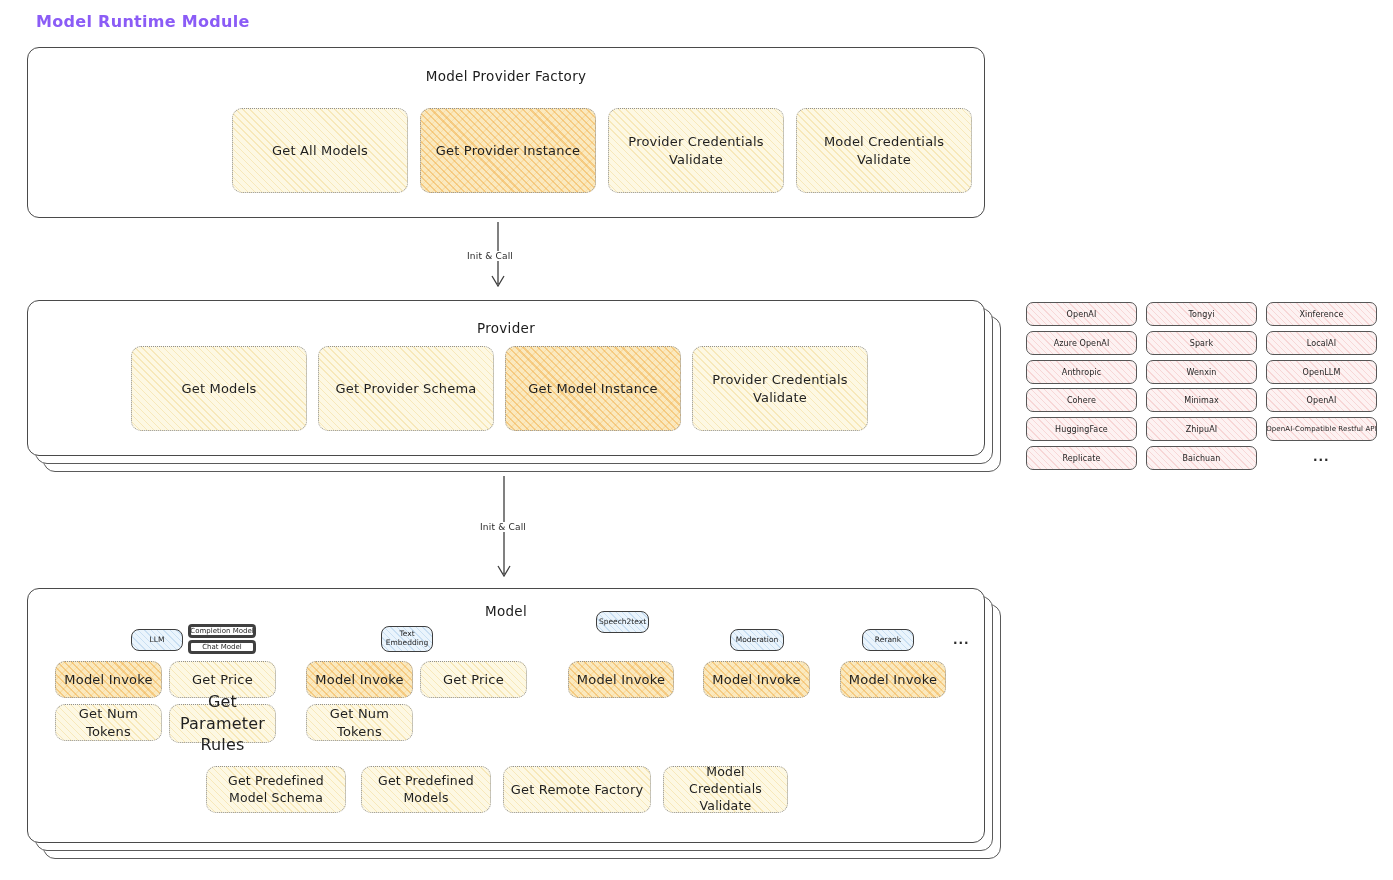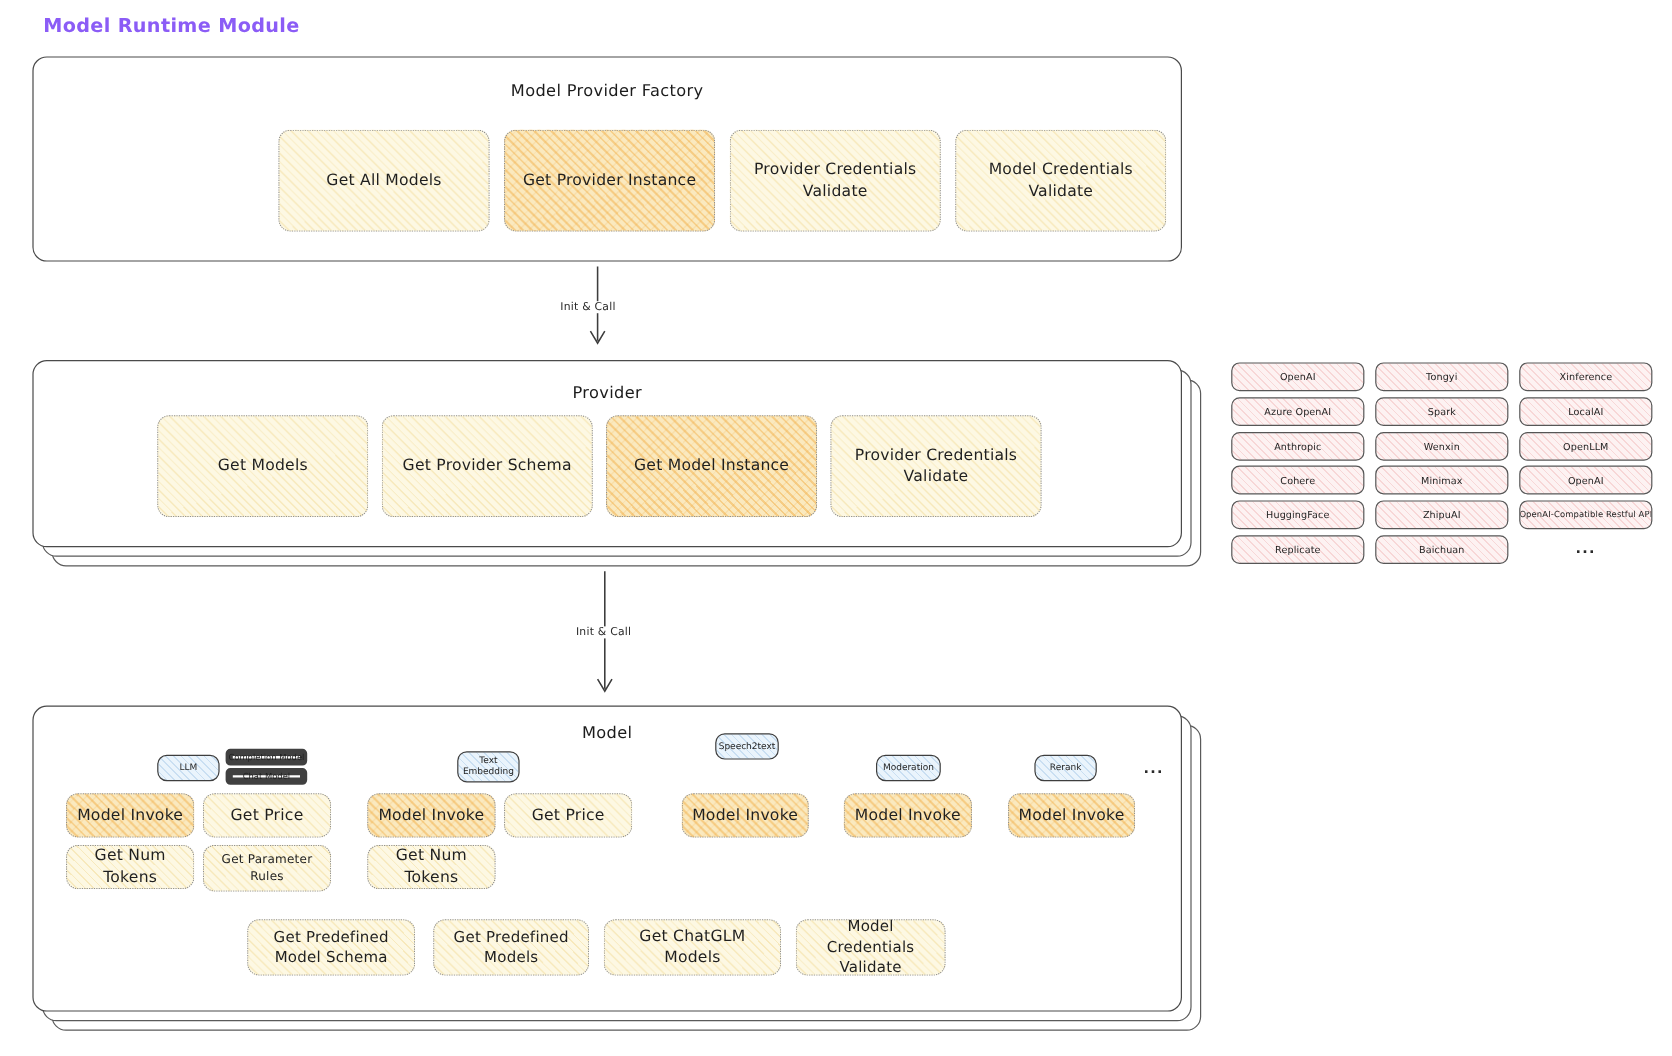--- a/index.html
+++ b/index.html
@@ -31,21 +31,21 @@
     repeating-linear-gradient(45deg, rgba(126,174,219,.30) 0 1px, transparent 1px 4.5px),
     #eaf4fc; }
 
   .cell { position:absolute; width:111px; height:24px; display:flex; align-items:center; justify-content:center;
     font-size:8px; letter-spacing:.1px; border:1.2px solid #565656; border-radius:7px; overflow:hidden; white-space:nowrap; }
   .cell.small { font-size:7px; }
 
   .tag { position:absolute; display:flex; align-items:center; justify-content:center; text-align:center;
     font-size:7.5px; line-height:1.15; border:1.2px solid #3e3e3e; border-radius:8px; overflow:hidden; }
   .minitag { position:absolute; display:flex; align-items:center; justify-content:center;
-    font-size:7px; border:6px solid #404040; border-radius:4px; background:#fff; white-space:nowrap; }
+    font-size:7px; border:3px solid #404040; border-radius:4px; background:#fff; white-space:nowrap; }
 
   .arrow-label { position:absolute; transform:translateX(-50%); background:#fff; padding:0 3px;
     font-size:9px; letter-spacing:.2px; color:#2a2a2a; }
   .ellipsis { position:absolute; font-size:12px; font-weight:bold; color:#2a2a2a; letter-spacing:1px; }
   svg { display:block; }
 </style>
 </head>
 <body>
 
 <div class="canvas">
@@ -115,22 +115,22 @@
 
     <div class="node fill-orange" style="left:27px;  top:72px; width:107px; height:37px;">Model Invoke</div>
     <div class="node fill-yellow" style="left:141px; top:72px; width:107px; height:37px;">Get Price</div>
     <div class="node fill-orange" style="left:278px; top:72px; width:107px; height:37px;">Model Invoke</div>
     <div class="node fill-yellow" style="left:392px; top:72px; width:107px; height:37px;">Get Price</div>
     <div class="node fill-orange" style="left:540px; top:72px; width:106px; height:37px;">Model Invoke</div>
     <div class="node fill-orange" style="left:675px; top:72px; width:107px; height:37px;">Model Invoke</div>
     <div class="node fill-orange" style="left:812px; top:72px; width:106px; height:37px;">Model Invoke</div>
 
     <div class="node fill-yellow" style="left:27px;  top:115px; width:107px; height:37px;">Get Num Tokens</div>
-    <div class="node fill-yellow" style="left:141px; top:115px; width:107px; height:39px; font-size:10px;">Get Parameter Rules</div>
+    <div class="node fill-yellow" style="left:141px; top:115px; width:107px; height:39px; font-size:16px;">Get Parameter Rules</div>
     <div class="node fill-yellow" style="left:278px; top:115px; width:107px; height:37px;">Get Num Tokens</div>
 
     <div class="node fill-yellow" style="left:333px; top:177px; width:130px; height:47px; font-size:12.5px;">Get Predefined Models</div>
     <div class="node fill-yellow" style="left:178px; top:177px; width:140px; height:47px; font-size:12.5px;">Get Predefined Model Schema</div>
-    <div class="node fill-yellow" style="left:475px; top:177px; width:148px; height:47px;">Get ChatGLM Models</div>
+    <div class="node fill-yellow" style="left:475px; top:177px; width:148px; height:47px;">Get Remote Factory</div>
     <div class="node fill-yellow" style="left:635px; top:177px; width:125px; height:47px; font-size:12.5px;">Model Credentials Validate</div>
   </div>
 
 </div>
 
 </body></html>

